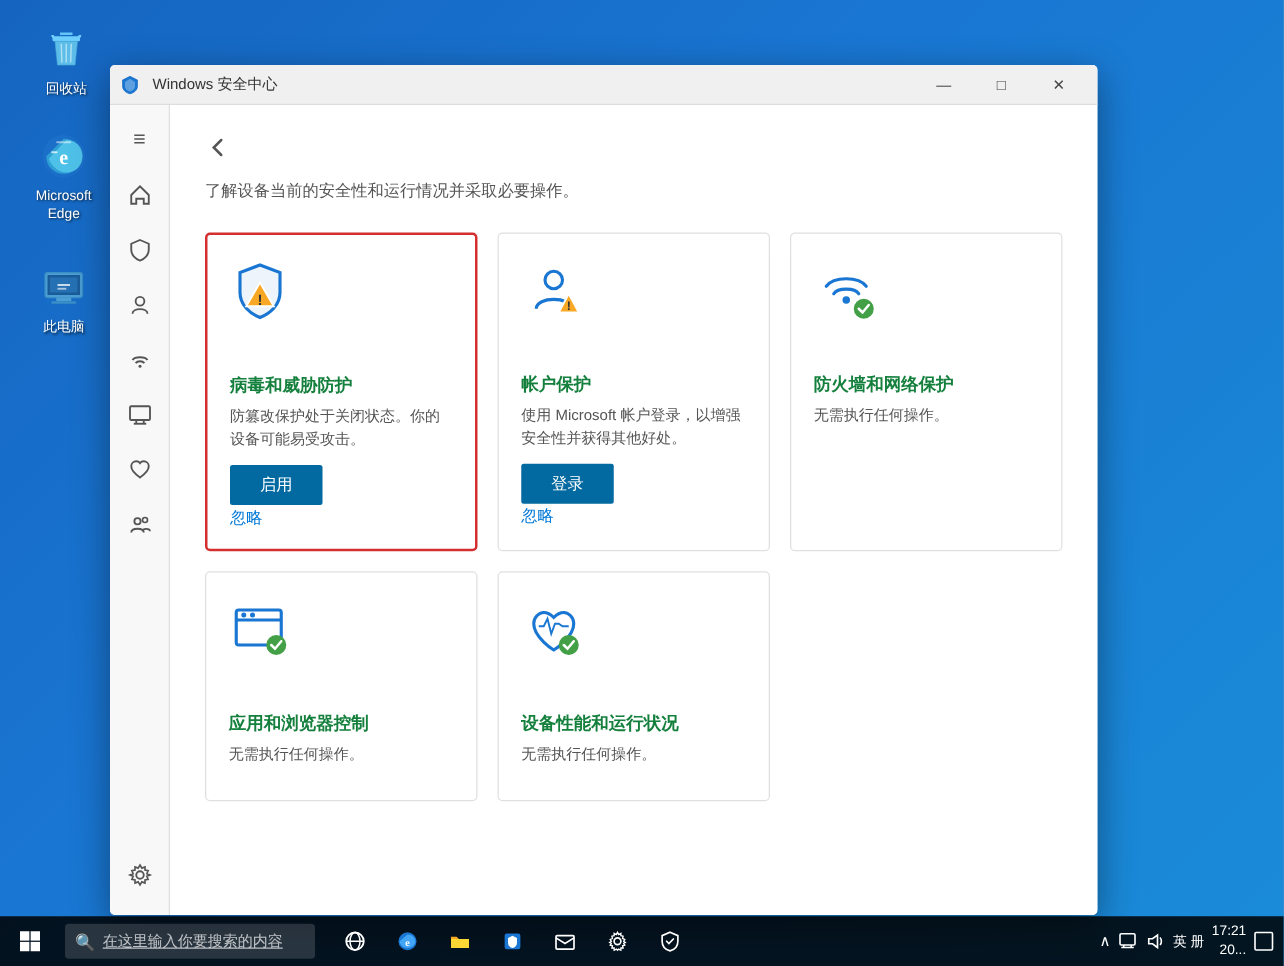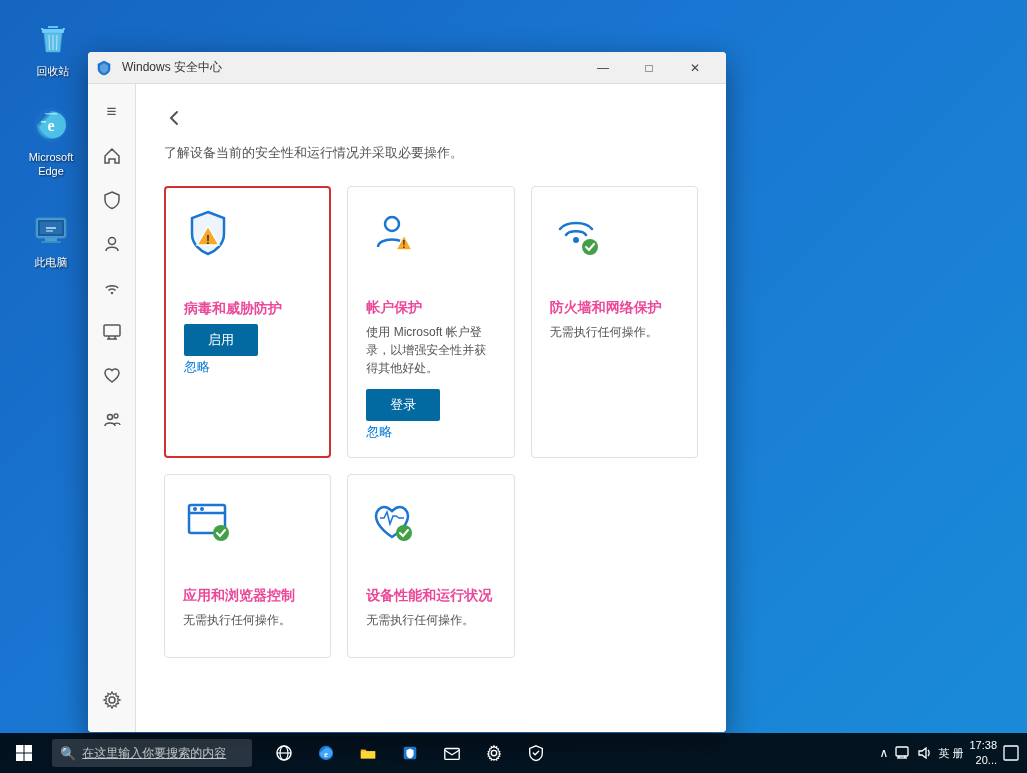--- a/index.html
+++ b/index.html
@@ -121,21 +121,21 @@
       align-items: flex-end;
       font-size: 11px;
       line-height: 1.4;
     }
 
     
     .window {
       position: absolute;
       top: 52px;
       left: 88px;
-      width: 638px;
+      width: 790px;
       height: 680px;
       background: white;
       border-radius: 4px;
       box-shadow: 0 8px 30px rgba(0,0,0,0.4);
       display: flex;
       flex-direction: column;
       overflow: hidden;
     }
 
     
@@ -259,21 +259,21 @@
     .card-icon {
       width: 52px;
       height: 52px;
       margin-bottom: 12px;
       position: relative;
     }
 
     .card-title {
       font-size: 14px;
       font-weight: 600;
-      color: #ec4899;
+      color: #15803d;
       margin-bottom: 6px;
       margin-top: 40px;
     }
 
     .card-desc {
       font-size: 12px;
       color: #555;
       line-height: 1.5;
       margin-bottom: 12px;
     }
@@ -441,20 +441,21 @@
               <svg width="48" height="52" viewBox="0 0 48 52">
 
                 <path d="M24 4 L40 10 L40 26 C40 36, 32 43, 24 46 C16 43, 8 36, 8 26 L8 10 Z" fill="none" stroke="#1976d2" stroke-width="2.5"></path>
                 <path d="M24 4 L40 10 L40 26 C40 36, 32 43, 24 46 C16 43, 8 36, 8 26 L8 10 Z" fill="rgba(25,118,210,0.08)"></path>
 
                 <polygon points="24,14 35,33 13,33" fill="#f9a825" stroke="white" stroke-width="1.5" transform="translate(0 4)"></polygon>
                 <text x="24" y="36" text-anchor="middle" font-size="12" font-weight="bold" fill="#333">!</text>
               </svg>
             </div>
             <div class="card-title">病毒和威胁防护</div>
+            <div class="card-desc">防篡改保护处于关闭状态。你的设备可能易受攻击。</div>
             <button class="card-btn">启用</button><br>
             <a class="card-link">忽略</a>
           </div>
 
           <div class="card">
             <div class="card-icon">
               <svg width="52" height="52" viewBox="0 0 52 52">
 
                 <circle cx="26" cy="17" r="7" fill="none" stroke="#1976d2" stroke-width="2.5"></circle>
                 <path d="M12 40 C12 30, 40 30, 40 40" fill="none" stroke="#1976d2" stroke-width="2.5"></path>
@@ -594,21 +595,21 @@
         <line x1="5" y1="11" x2="5" y2="13" stroke="white" stroke-width="1.3"></line>
         <line x1="11" y1="11" x2="11" y2="13" stroke="white" stroke-width="1.3"></line>
         <line x1="3" y1="13" x2="13" y2="13" stroke="white" stroke-width="1.3"></line>
       </svg>
       <svg width="16" height="16" viewBox="0 0 16 16">
         <path d="M3 6 L3 10 L6 10 L10 13 L10 3 L6 6 Z" fill="none" stroke="white" stroke-width="1.3"></path>
         <path d="M12 5 C13.5 6.5, 13.5 9.5, 12 11" fill="none" stroke="white" stroke-width="1.3"></path>
       </svg>
       <span style="font-size:11px;">英 册</span>
       <div class="taskbar-clock">
-        <span>17:38</span>
+        <span>17:21</span>
         <span>20...</span>
       </div>
       <svg width="16" height="16" viewBox="0 0 16 16">
         <rect x="1" y="1" width="14" height="14" rx="1" fill="none" stroke="white" stroke-width="1.3"></rect>
       </svg>
     </div>
   </div>
 
 </div>
 

